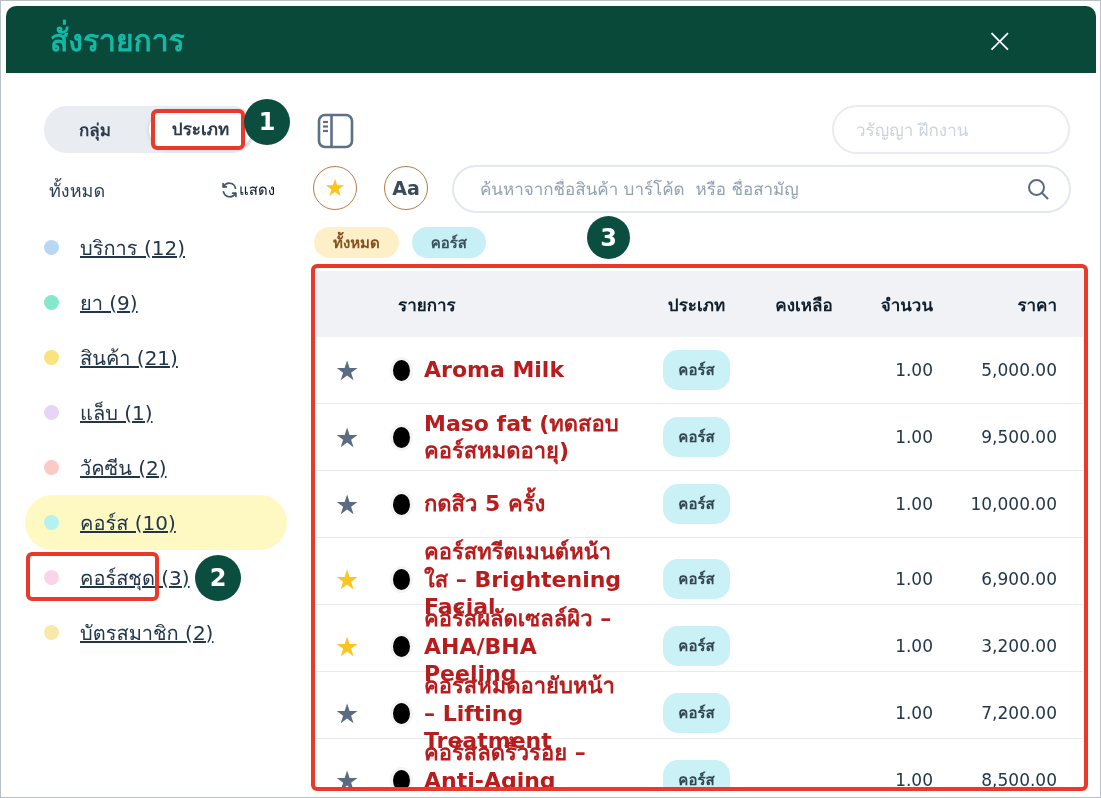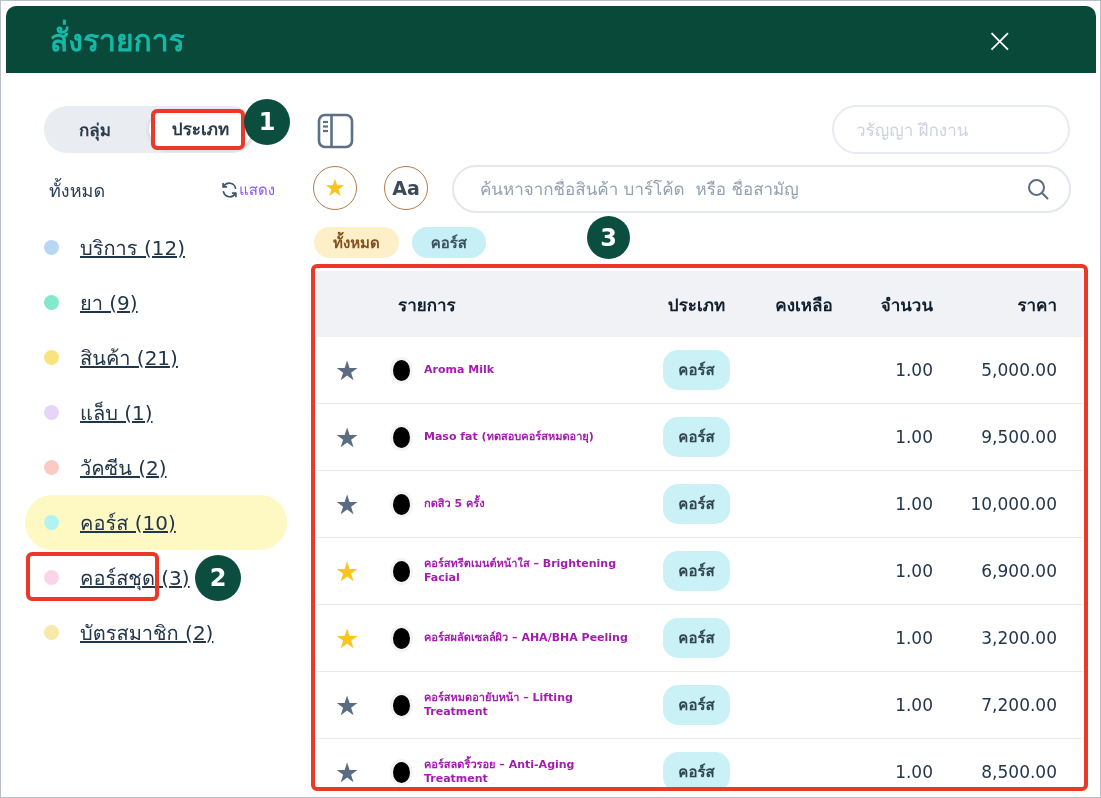--- a/index.html
+++ b/index.html
@@ -21,21 +21,21 @@
   .toggle-opt { text-align:center; font-size:17px; font-weight:600; color:#2a3b4d; }
   .toggle-opt.inactive { width:102px; }
   .toggle-opt.active { width:103px; height:39px; line-height:39px; margin:3px;
                        background:#fff; border-radius:20px; box-shadow:0 1px 5px rgba(0,0,0,.14); }
 
   .panel-icon { position:absolute; left:316px; top:111px; cursor:pointer; }
 
   .all-row { position:absolute; left:48px; top:172px; width:226px; height:34px;
              display:flex; justify-content:space-between; align-items:center; }
   .all-label { font-size:18px; font-weight:500; color:#2b3d52; }
-  .show-wrap { display:flex; align-items:center; gap:0; color:#8b5cf6; font-size:15px;
+  .show-wrap { display:flex; align-items:center; gap:0; color:#0f172a; font-size:15px;
                font-weight:500; cursor:pointer; }
 
   .cat-list { position:absolute; left:24px; top:219px; width:262px; }
   .cat-item { height:55px; display:flex; align-items:center; padding-left:19px; gap:21px;
               border-radius:27px; cursor:pointer; }
   .cat-item.selected { background:#fef9c3; }
   .cat-dot { width:15px; height:15px; border-radius:50%; flex:none; }
   .cat-label { font-size:20px; font-weight:500; color:#22364a;text-decoration:underline; }
 
   
@@ -74,21 +74,21 @@
   .th-remaining { text-align:center; }
   .th-qty { text-align:right; padding-right:6px; }
   .th-price { text-align:right; padding-right:26px; }
 
   .trow { height:67px; border-bottom:1px solid #e7eaee; cursor:pointer; background:#fff; }
   .cell-star { text-align:center; font-size:27px; color:#5a6b82; cursor:pointer; line-height:1; }
   .cell-star.yellow { color:#fcc41f; }
   .cell-dot { display:flex; justify-content:center; }
   .item-dot { width:17px; height:21px; background:#000; border-radius:50%;
               box-shadow:0 0 0 3px rgba(120,120,120,.08); }
-  .cell-name { font-size:11px; font-weight:bold; color:#a21caf; line-height:1.25; padding-right:6px; }
+  .cell-name { font-size:22px; font-weight:bold; color:#b91c1c; line-height:1.25; padding-right:6px; }
   .cell-type { text-align:center; }
   .badge-type { display:inline-block; background:#c9f1f6; color:#30454f; font-size:15px;
                 font-weight:600; padding:8px 15px; border-radius:15px; }
   .cell-remaining { text-align:center; font-size:17px; color:#24364a; }
   .cell-qty { text-align:right; padding-right:6px; font-size:17px; color:#24364a; }
   .cell-price { text-align:right; padding-right:26px; font-size:17px; color:#24364a; }
 
   
   .red-box { position:absolute; border:4px solid #ea3829; border-radius:6px;
              z-index:5; pointer-events:none; }

